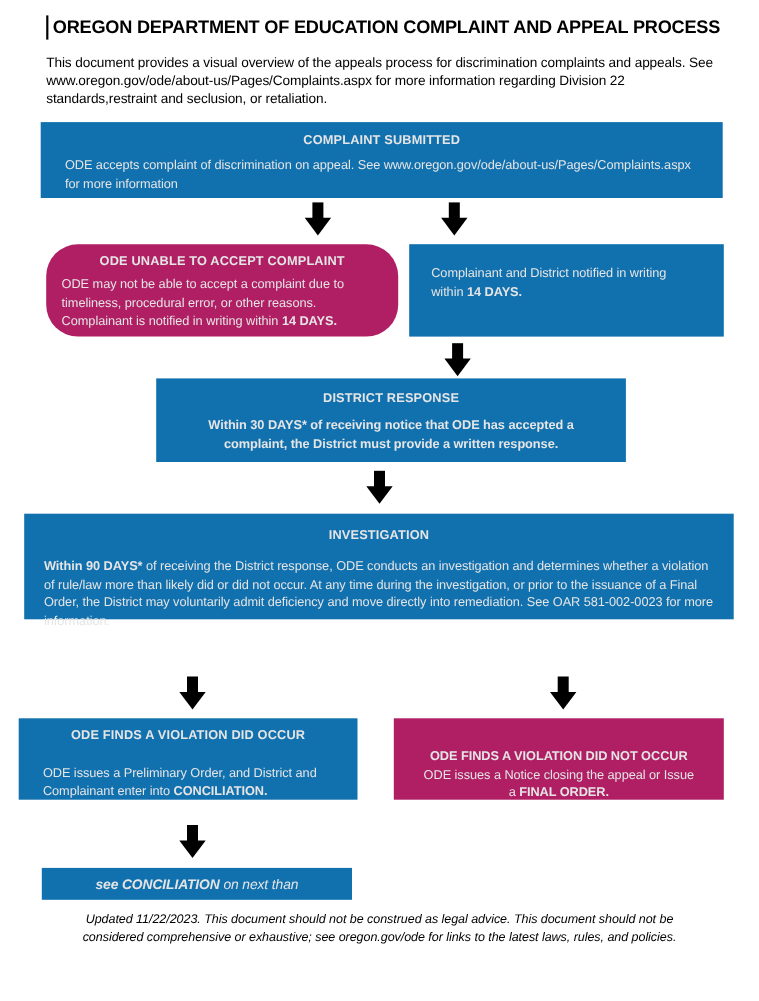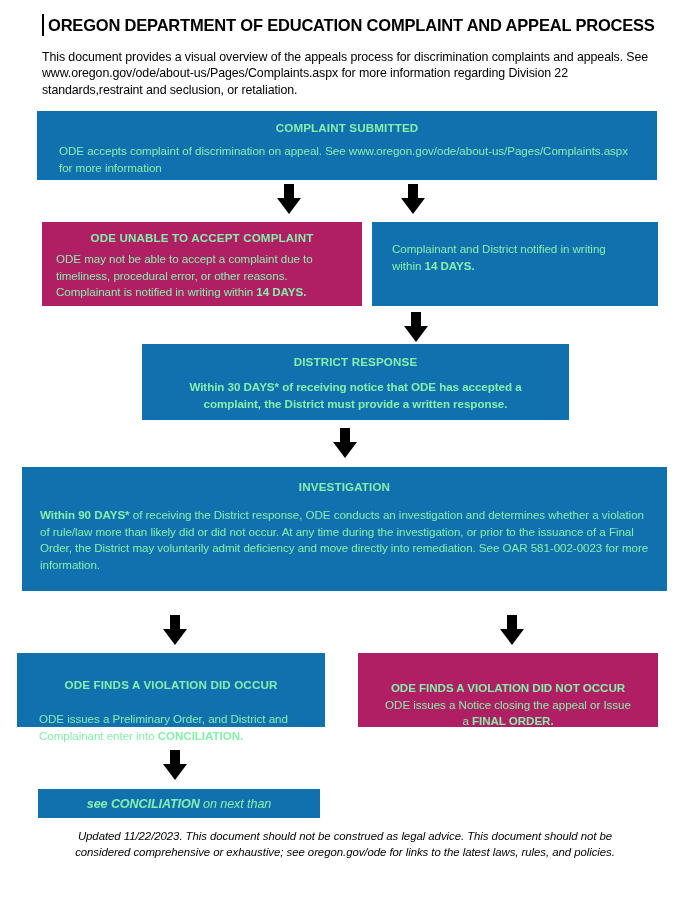--- a/index.html
+++ b/index.html
@@ -50,21 +50,21 @@
     width: 618px;
     font-size: 12.4px;
     line-height: 16.3px;
     letter-spacing: -0.1px;
   }
 
   
   .flow-box {
     position: absolute;
     box-sizing: border-box;
-    color: #86efac;
+    color: #e5e5e5;
   }
   .flow-box.blue { background: #1170AE; }
   .flow-box.magenta { background: #B01E64; }
 
   .box-heading {
     font-size: 11.6px;
     font-weight: bold;
     text-align: center;
     letter-spacing: 0.15px;
     line-height: 15px;
@@ -80,44 +80,45 @@
   
   #box-complaint-submitted {
     left: 37px; top: 111px; width: 620px; height: 69px;
     padding: 9px 22px 0 22px;
   }
   #box-complaint-submitted .box-body { margin-top: 8px; }
 
   #box-unable-accept {
     left: 42px; top: 222px; width: 320px; height: 84px;
     padding: 8px 14px 0 14px;
+    border-radius: 29px;
   }
   #box-unable-accept .box-body { margin-top: 6px; }
 
   #box-accepts-complaint {
     left: 372px; top: 222px; width: 286px; height: 84px;
     padding: 8px 20px 0 20px;
   }
   #box-accepts-complaint .box-body { margin-top: 11px; }
 
   #box-district-response {
     left: 142px; top: 344px; width: 427px; height: 76px;
     padding: 10px 26px 0 26px;
   }
   #box-district-response .box-body { margin-top: 10px; }
 
   #box-investigation {
-    left: 22px; top: 467px; width: 645px; height: 124px;
+    left: 22px; top: 467px; width: 645px; height: 96px;
     padding: 12px 18px 0 18px;
   }
   #box-investigation .box-body { margin-top: 13px; }
 
   #box-violation-occur {
     left: 17px; top: 653px; width: 308px; height: 74px;
-    padding: 24px 22px 0 22px;
+    padding: 8px 22px 0 22px;
   }
   #box-violation-occur .box-body { margin-top: 19px; }
 
   #box-violation-not-occur {
     left: 358px; top: 653px; width: 300px; height: 74px;
     padding: 9px 24px 0 24px;
   }
   #box-violation-not-occur .box-body { margin-top: 18px; }
 
   #box-see-conciliation {

